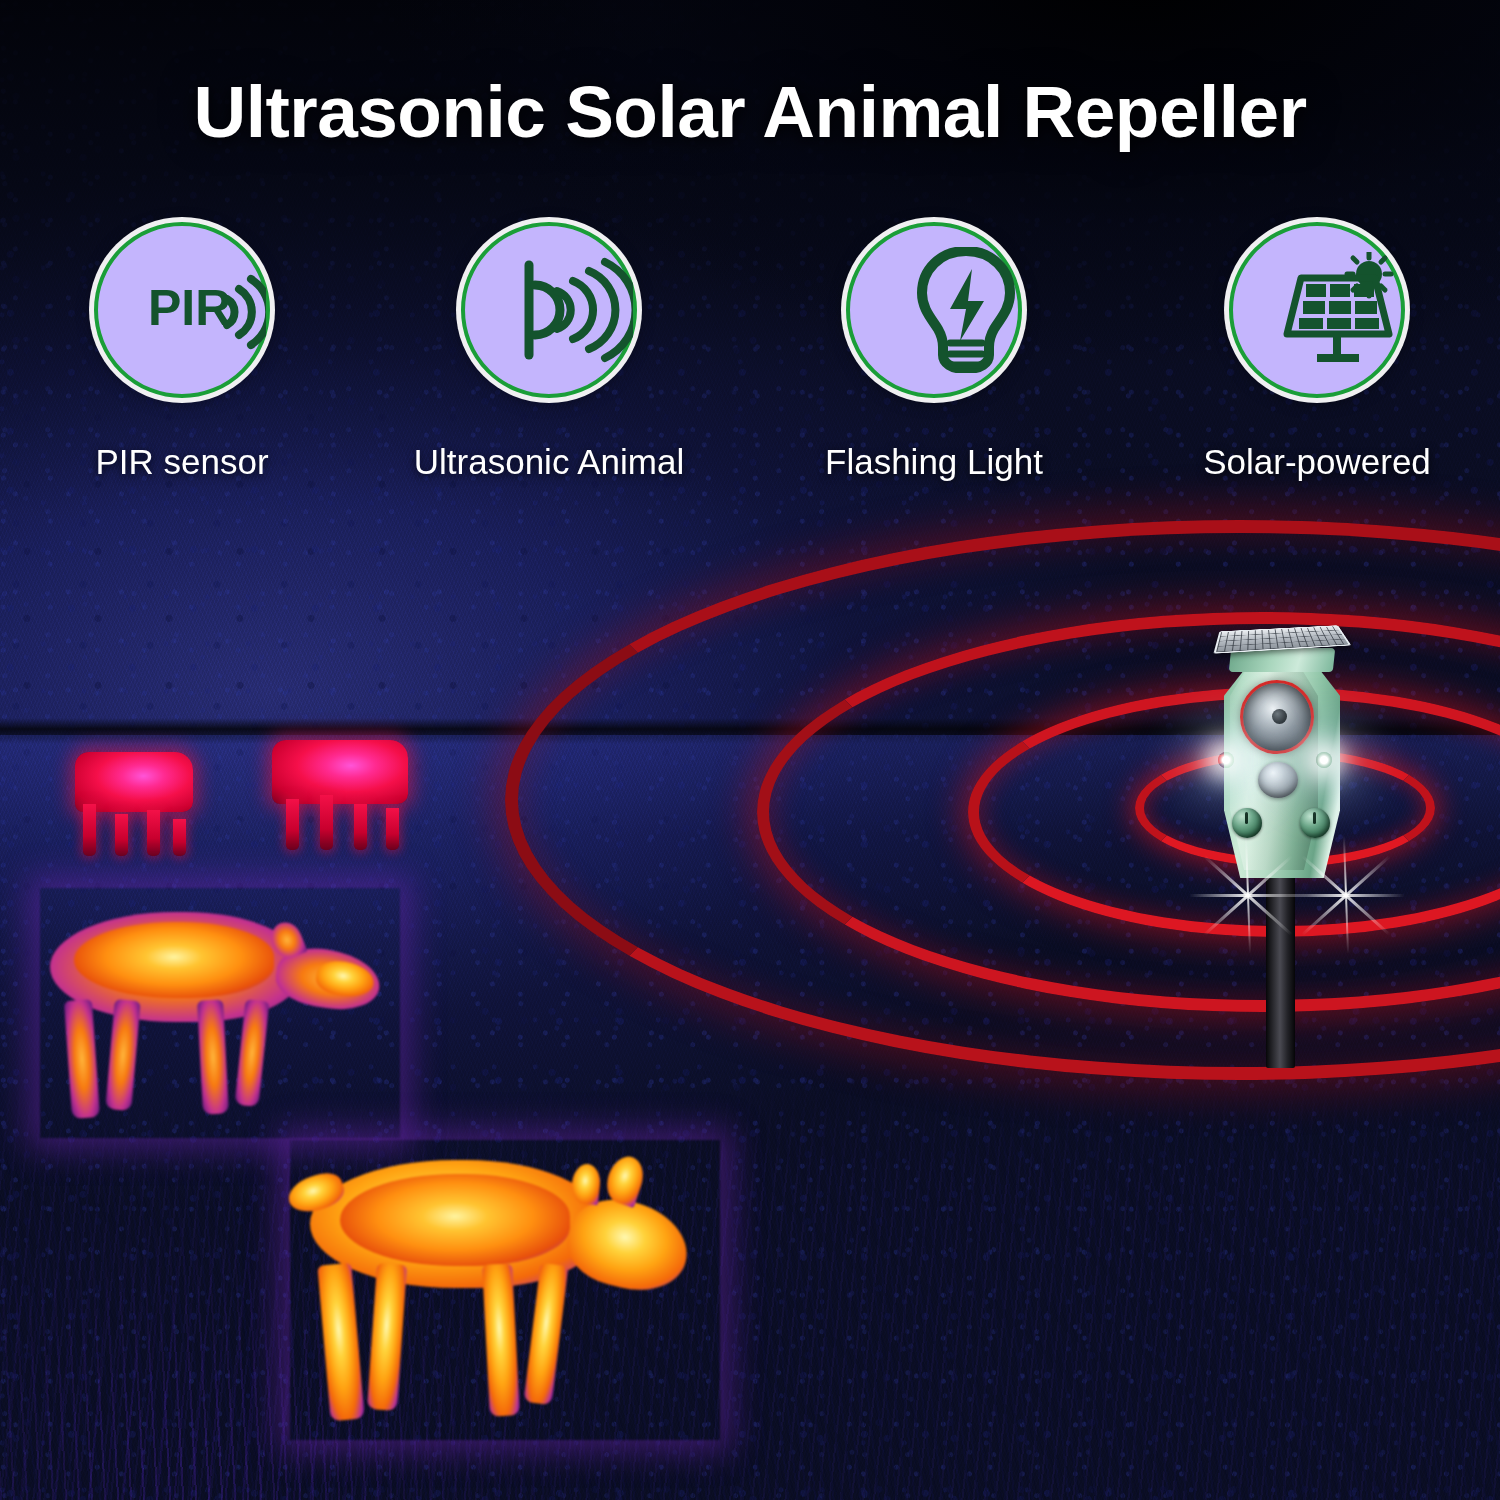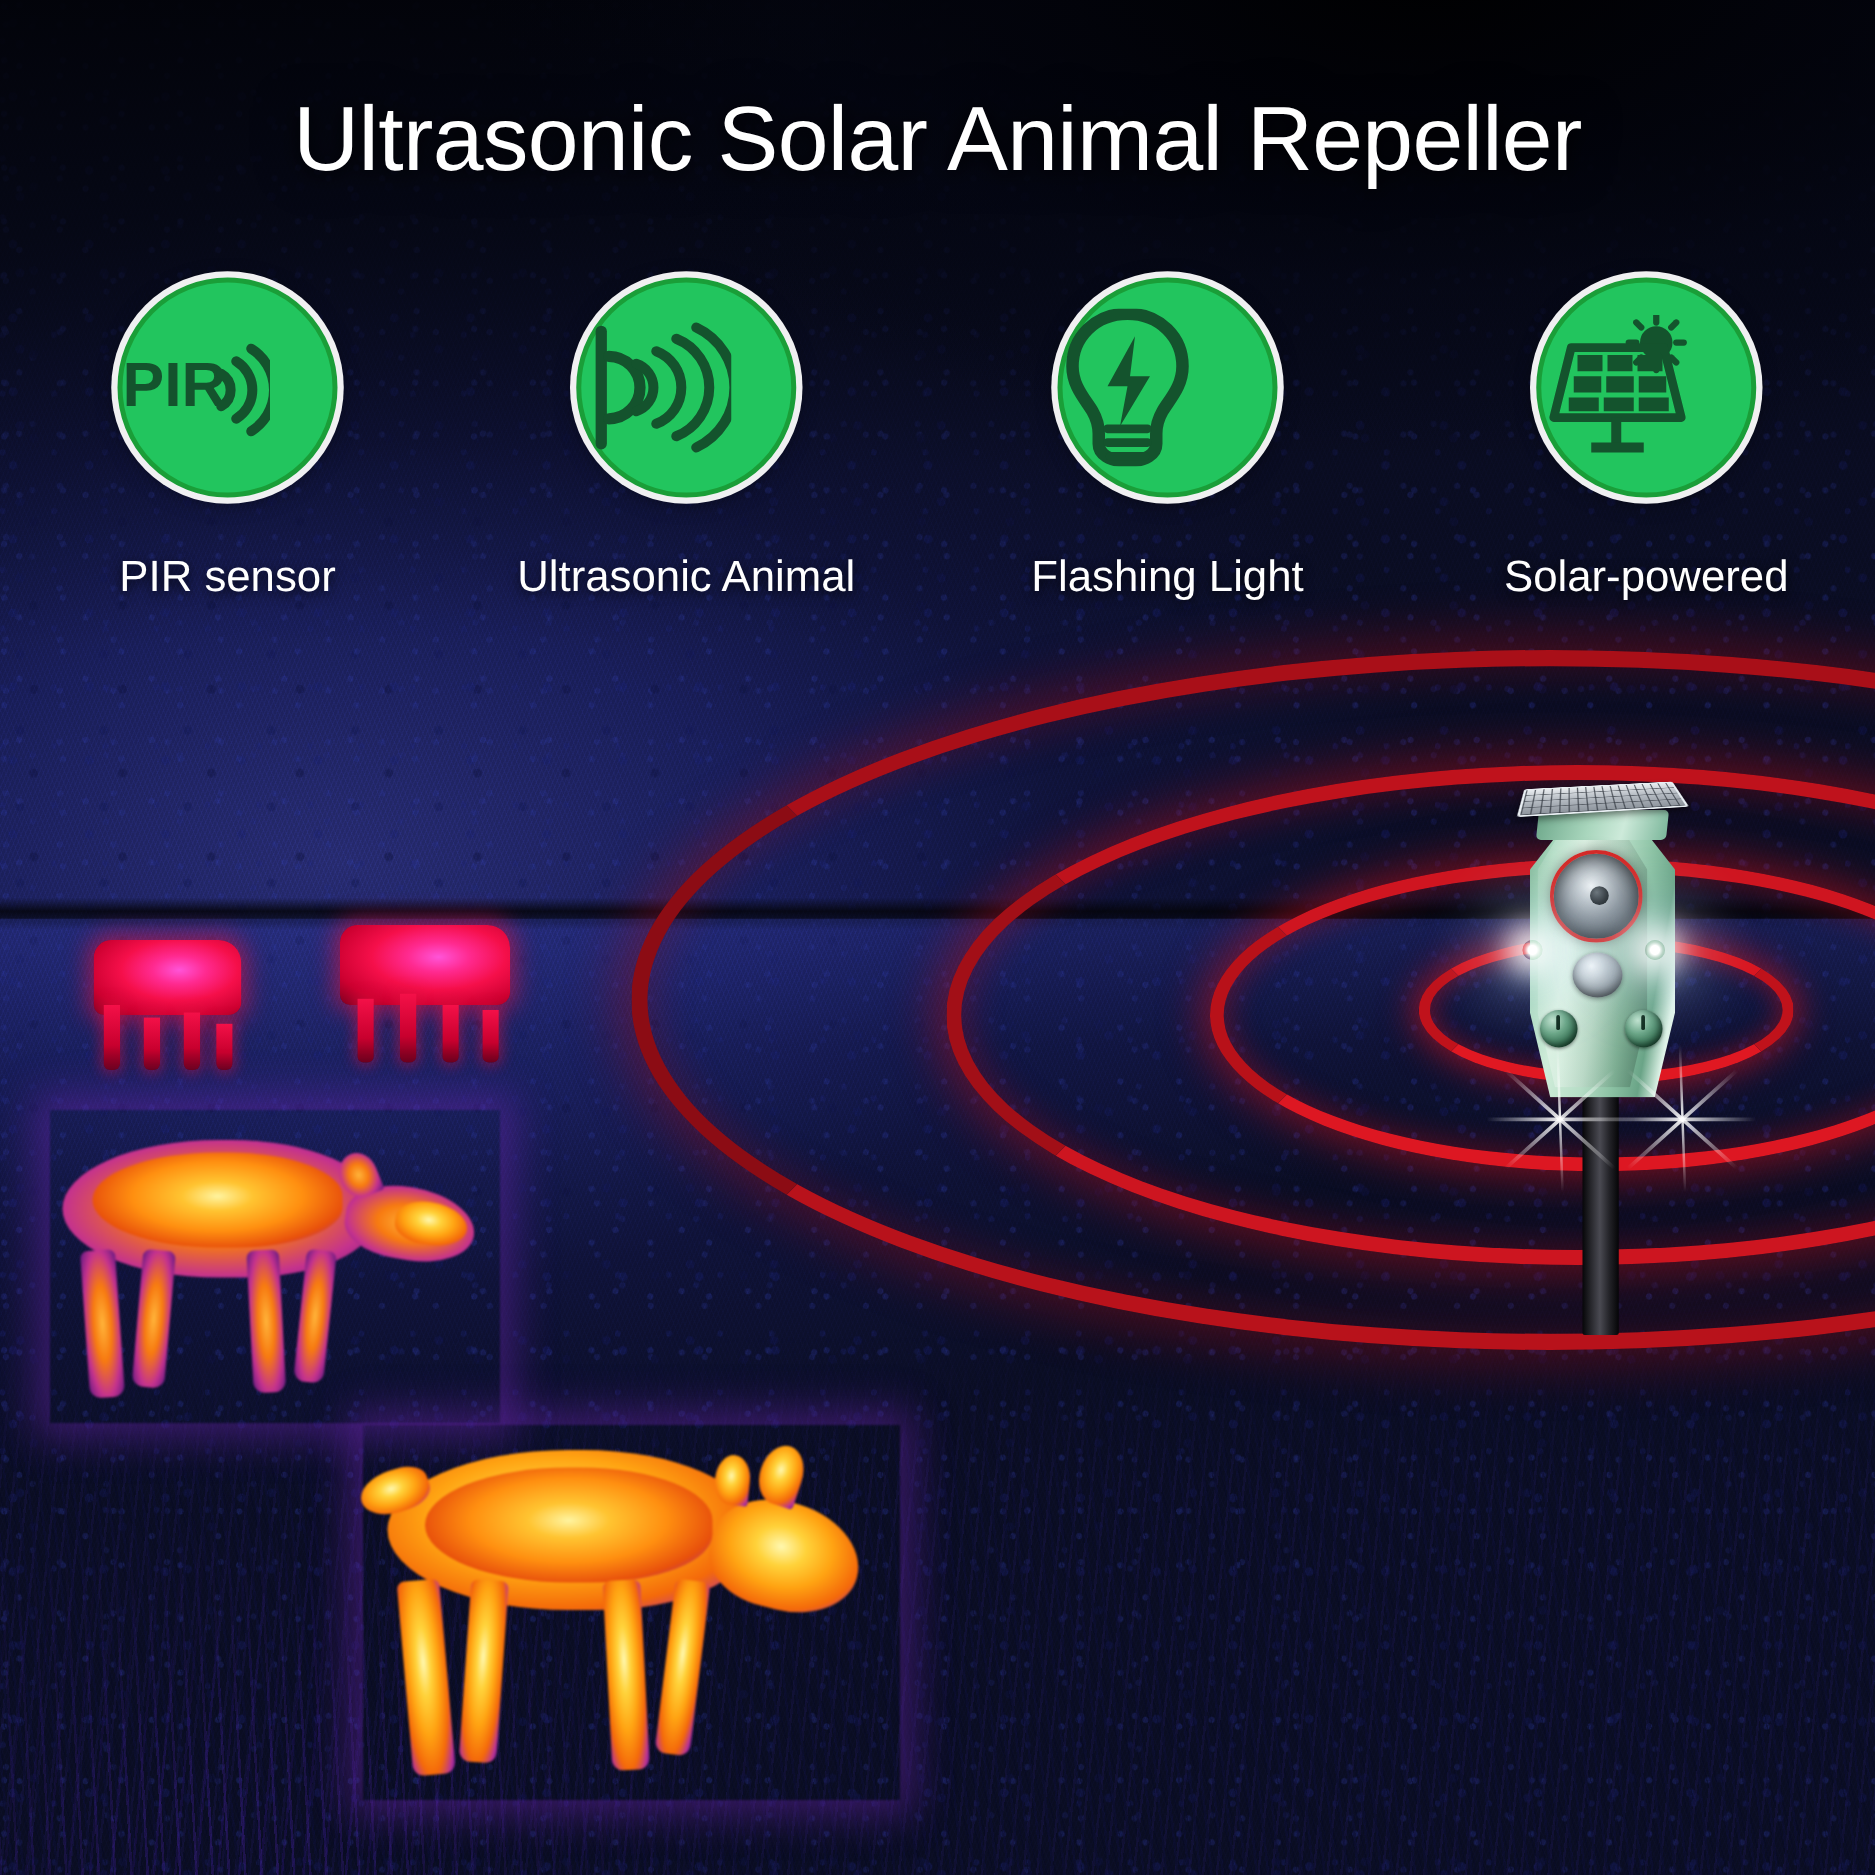--- a/index.html
+++ b/index.html
@@ -211,42 +211,42 @@
   .led-ray.d { left:-29px;  transform:rotate(88deg); height:2px; }
 
   
   #overlay { position:absolute; inset:0; }
 
   #title {
     position:absolute; left:0; top:74px; width:100%;
     text-align:center;
     color:#fff;
     font-size:73px;
-    font-weight:normal;
+    font-weight:bold;
     letter-spacing:-.5px;
     line-height:1.05;
     text-shadow:0 2px 14px rgba(0,0,0,.85), 0 0 34px rgba(0,0,0,.55);
   }
 
   #features {
     position:absolute; left:0; top:222px; width:100%;
     display:flex;
   }
   .feature { flex:1 1 0; display:flex; flex-direction:column; align-items:center; }
   .feature.f1 { flex:0 0 364px; }
   .feature.f2 { flex:0 0 370px; }
   .feature.f3 { flex:0 0 400px; }
   .feature.f4 { flex:1 1 auto; }
 
   .fcircle {
     width:176px; height:176px; border-radius:50%;
-    background:#22c55e;
+    background:#c4b5fd;
     border:4px solid #1a9e38;
     box-shadow:0 0 0 5px rgba(253,253,253,.95), 0 3px 16px rgba(0,0,0,.55);
-    display:flex; align-items:center; justify-content:flex-start;
+    display:flex; align-items:center; justify-content:flex-end;
   }
   .fcircle svg { display:block; }
   .flabel {
     margin-top:44px;
     color:#ffffff;
     font-size:35px;
     font-weight:400;
     text-shadow:0 2px 9px rgba(0,0,0,.85);
     white-space:nowrap;
   }

